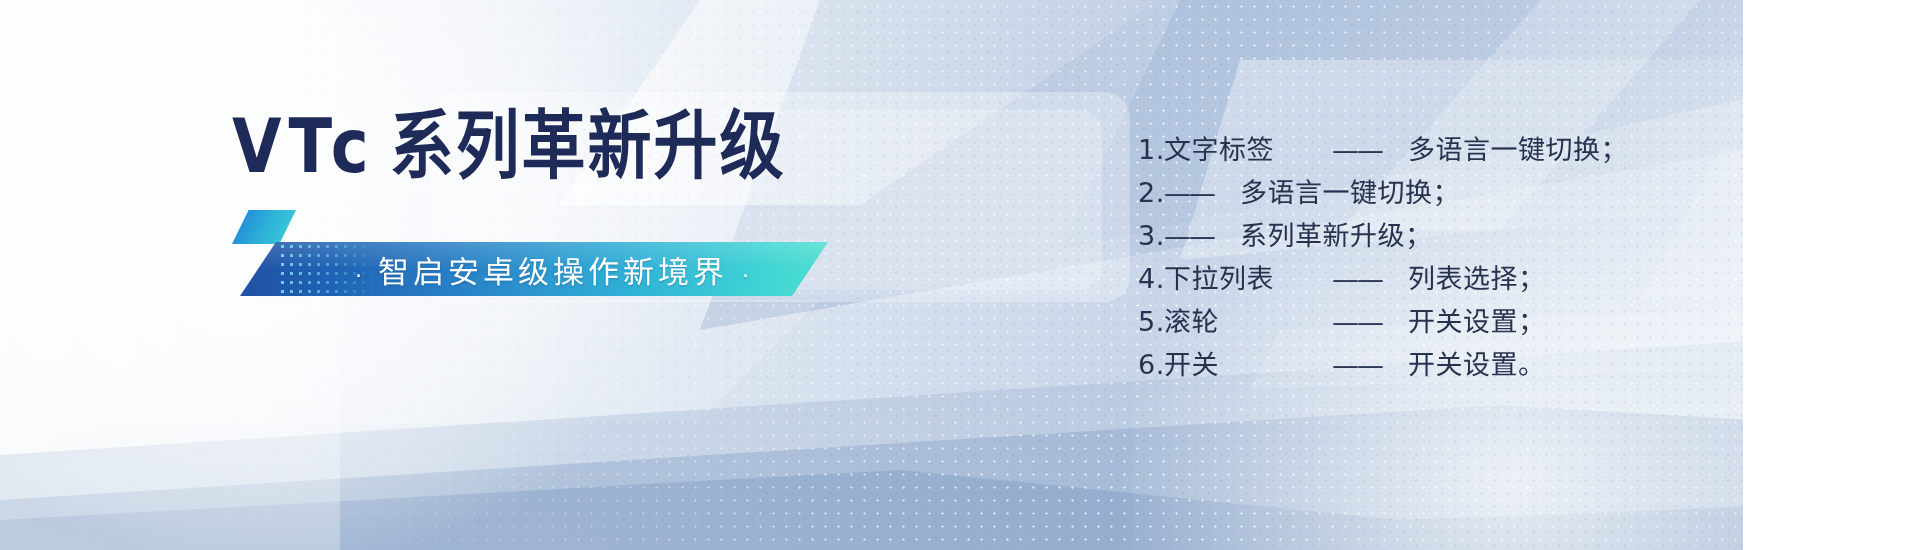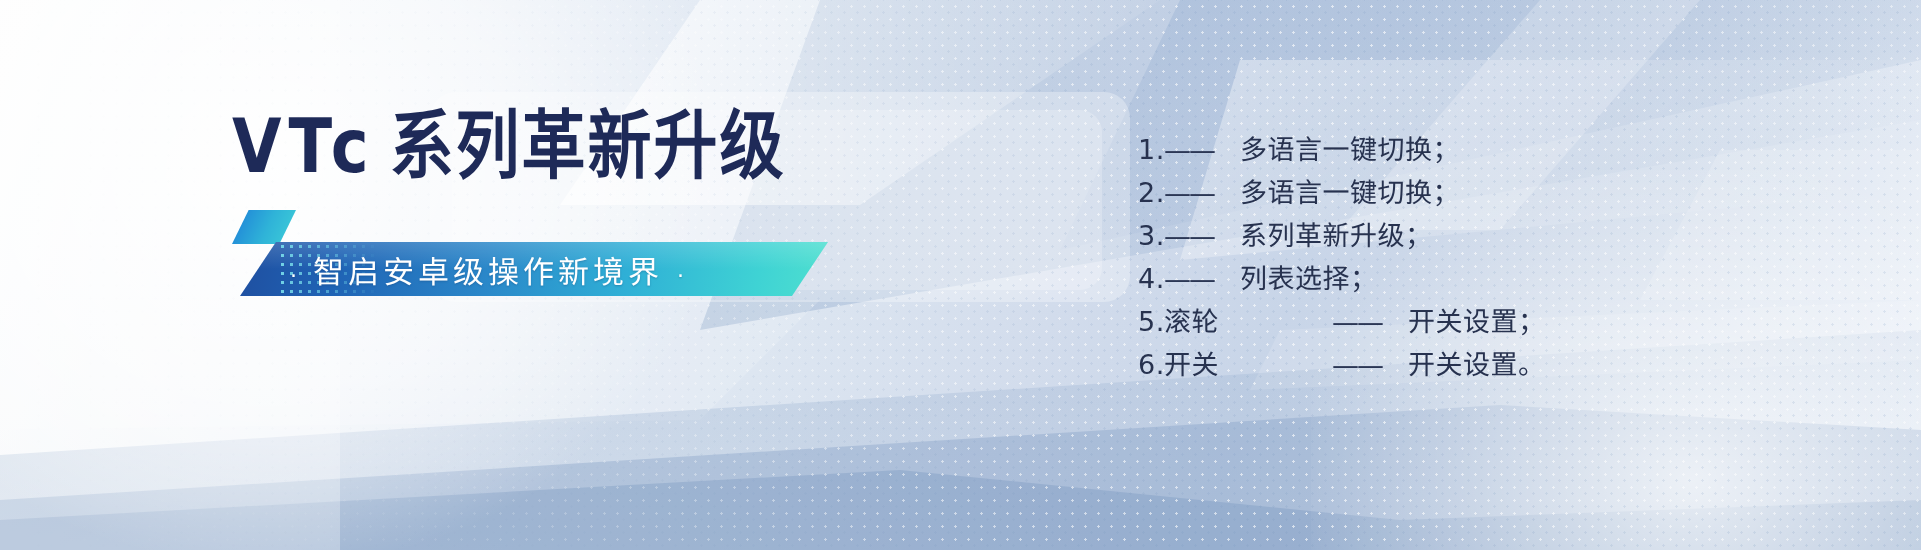--- a/index.html
+++ b/index.html
@@ -3,21 +3,21 @@
 <meta charset="utf-8">
 <title>VTc Banner</title>
 <style>
   html, body {
     margin: 0;
     padding: 0;
     background: #ffffff;
   }
   #banner {
     position: relative;
-    width: 1921px;
+    width: 1743px;
     height: 550px;
     overflow: hidden;
     font-family: "Liberation Sans", "DejaVu Sans", sans-serif;
     background: linear-gradient(110deg,
         #fdfefe 0%,
         #f4f7fa 12%,
         #e8eef6 28%,
         #dde6f1 42%,
         #d2dcec 55%,
         #c8d5e8 66%,
@@ -143,21 +143,21 @@
     width: 100px; height: 100%;
     background-image: radial-gradient(rgba(120,220,235,0.95) 1.6px, rgba(0,0,0,0) 1.8px);
     background-size: 9px 9px;
     -webkit-mask-image: linear-gradient(to right, rgba(0,0,0,1) 0%, rgba(0,0,0,0.5) 55%, rgba(0,0,0,0) 100%);
     mask-image: linear-gradient(to right, rgba(0,0,0,1) 0%, rgba(0,0,0,0.5) 55%, rgba(0,0,0,0) 100%);
     pointer-events: none;
   }
   .ribbon-text {
     position: relative;
     z-index: 2;
-    margin-left: 50px;
+    margin-left: 115px;
     color: #ffffff;
     font-size: 31px;
     font-weight: 400;
     letter-spacing: 4px;
     white-space: nowrap;
     text-shadow: 0 1px 2px rgba(20,60,110,0.32);
     font-family: "DejaVu Sans", "Liberation Sans", sans-serif;
   }
   .ribbon-dot {
     position: relative;
@@ -264,38 +264,40 @@
           <span class="ribbon-dot">·</span><span>智启安卓级操作新境界</span><span class="ribbon-dot trailing">·</span>
         </div>
       </div>
     </div>
   </div>
 
   <div class="feature-list">
 
     <div class="feature-row">
       <span class="f-index">1.</span>
+      <span class="f-name">文字标签</span>
       <span class="f-dash">——</span>
       <span class="f-desc">多语言一键切换；</span>
     </div>
 
     <div class="feature-row">
       <span class="f-index">2.</span>
       <span class="f-dash">——</span>
       <span class="f-desc">多语言一键切换；</span>
     </div>
 
     <div class="feature-row">
       <span class="f-index">3.</span>
       <span class="f-dash">——</span>
       <span class="f-desc">系列革新升级；</span>
     </div>
 
     <div class="feature-row">
       <span class="f-index">4.</span>
+      <span class="f-name">下拉列表</span>
       <span class="f-dash">——</span>
       <span class="f-desc">列表选择；</span>
     </div>
 
     <div class="feature-row">
       <span class="f-index">5.</span>
       <span class="f-name">滚轮</span>
       <span class="f-dash">——</span>
       <span class="f-desc">开关设置；</span>
     </div>

